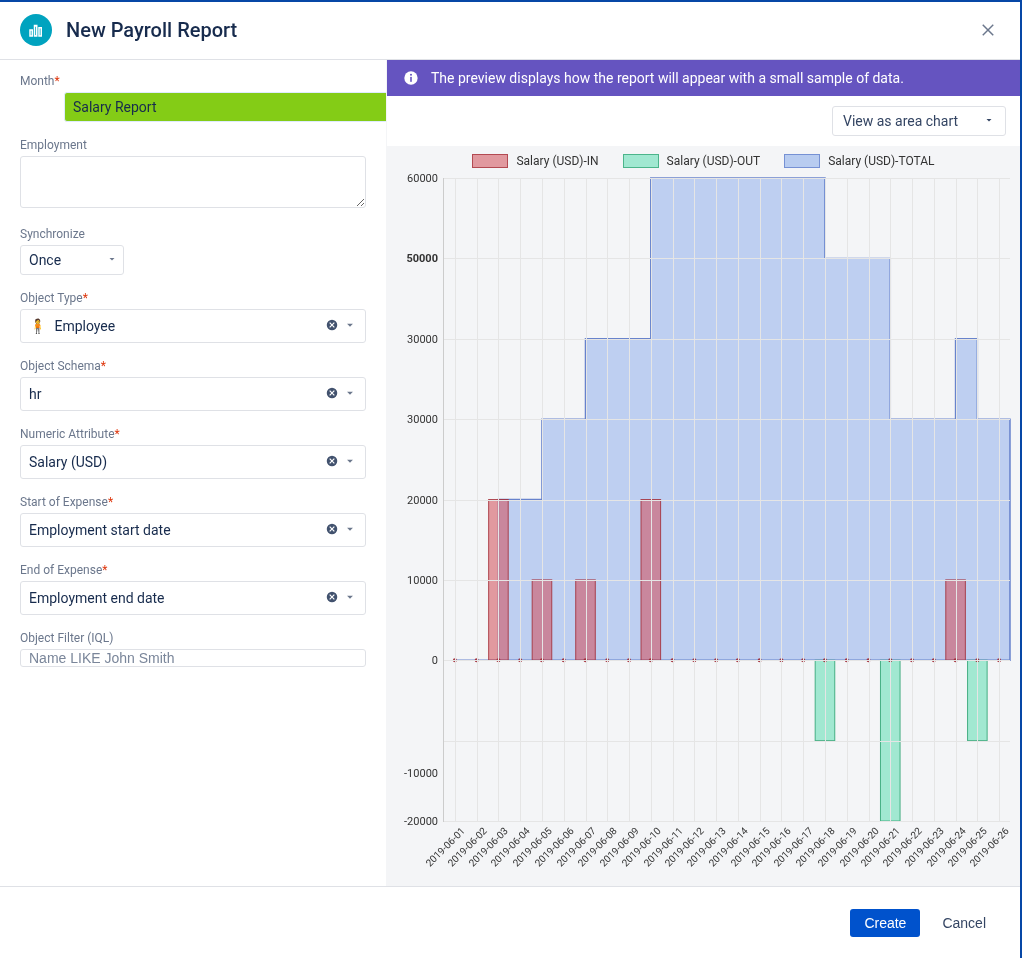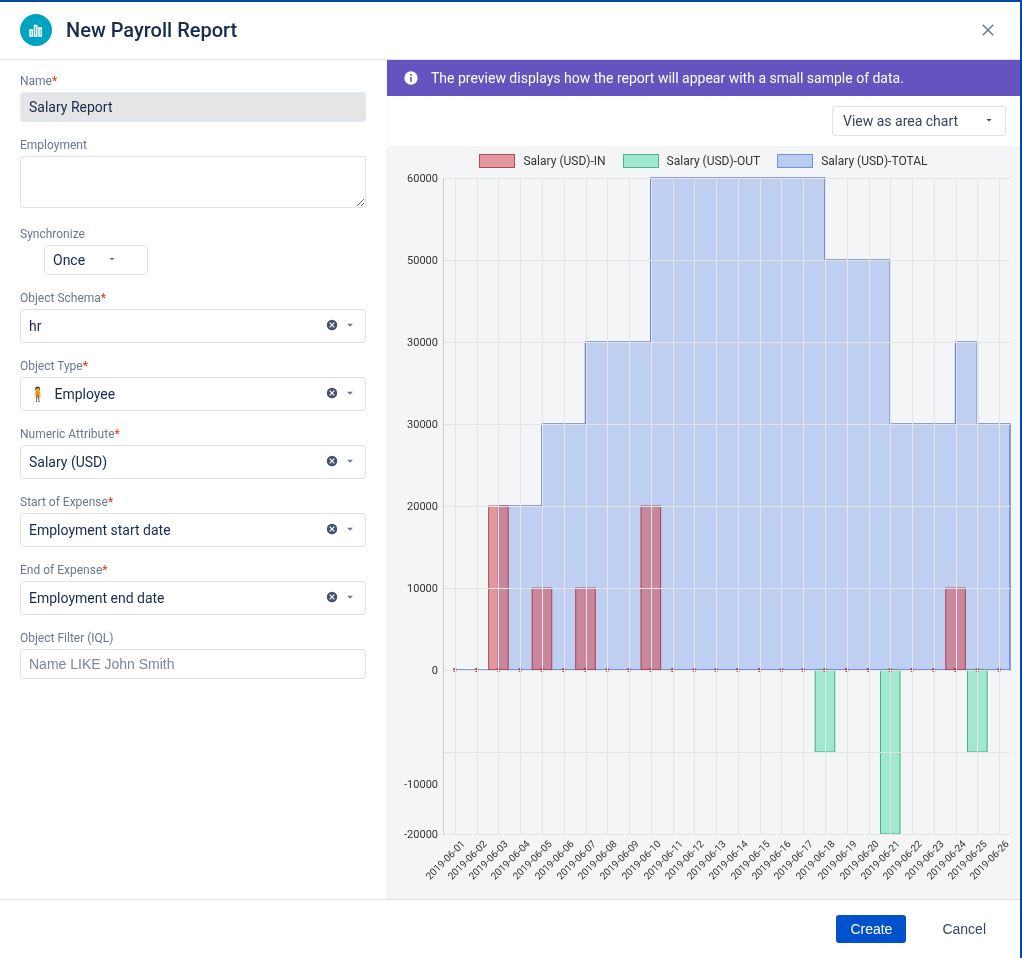--- a/index.html
+++ b/index.html
@@ -79,39 +79,39 @@
     width: 100%;
     border: 1px solid #dfe1e6;
     border-radius: 3px;
     background: #fafbfc;
     padding: 6px 8px;
     font-size: 14px;
     color: #172b4d;
     font-family: inherit;
   }
   .text-input.highlight {
-    background: #e5e5e5;
+    background: #84cc16;
     border-color: #deebff;
+    margin-left: 44px;
   }
   .textarea-input {
     height: 52px;
     resize: both;
     background: #fff;
   }
   .select-wrap {
     position: relative;
     display: inline-block;
   }
   .select-wrap.narrow { width: 104px; }
   .select-wrap.full { width: 100%; }
   .select-input {
     appearance: none;
     padding-right: 27px;
     background: #fff;
-    margin-left: 24px;
   }
   .select-caret {
     position: absolute;
     right: 6px; top: 50%;
     transform: translateY(-50%);
     pointer-events: none;
     color: #6b778c;
   }
   .combo-input {
     display: flex;
@@ -140,21 +140,21 @@
     font-size: 14px;
     font-weight: 700;
     color: #172b4d;
     margin: 10px 0 10px;
   }
   .placeholder-input {
     width: 100%;
     border: 1px solid #dfe1e6;
     border-radius: 3px;
     background: #fff;
-    padding: 6px 8px;
+    padding: 0 8px;
     font-size: 14px;
     color: #1d4ed8;
   }
   .placeholder-input::placeholder { color: #7a869a; }
 
   
   .preview-banner {
     background: #6554c0;
     color: #fff;
     display: flex;
@@ -190,21 +190,21 @@
   
   .chart-area {
     flex: 1;
     background: #f4f5f7;
     position: relative;
     padding: 6px 0 0 0;
   }
   .legend {
     display: flex;
     justify-content: center;
-    gap: 17px;
+    gap: 24px;
     font-size: 12px;
     color: #333;
     margin: 2px 0 6px;
   }
   .legend-item { display: flex; align-items: center; gap: 8px; }
   .swatch {
     width: 36px; height: 14px;
     border: 1px solid rgba(0,0,0,0.35);
   }
   .sw-in    { background: rgba(210, 77, 87, 0.55); border-color: rgba(160,40,50,0.7); }
@@ -273,22 +273,22 @@
     width: 100%; height: 100%;
     overflow: visible;
   }
 
   
   .footer {
     border-top: 1px solid #dfe1e6;
     padding: 12px 20px;
     display: flex;
     justify-content: flex-end;
-    gap: 22px;
-    height: 59px;
+    gap: 8px;
+    height: 72px;
     align-items: center;
   }
   .btn {
     border-radius: 3px;
     padding: 6px 14px;
     font-size: 14px;
     cursor: pointer;
     border: none;
   }
   .btn-primary {
@@ -321,21 +321,21 @@
           <line x1="19" y1="5" x2="5" y2="19"></line>
       </svg>
     </div>
   </div>
 
   <div class="body">
 
     <div class="form-panel">
 
       <div class="field">
-        <label class="field-label"><span>Name</span><span class="req">*</span></label>
+        <label class="field-label"><span>Month</span><span class="req">*</span></label>
         <input class="text-input highlight" value="Salary Report" style="">
       </div>
 
       <div class="field">
         <label class="field-label">Employment</label>
         <textarea class="textarea-input" style=""></textarea>
       </div>
 
       <div class="field">
         <label class="field-label">Synchronize</label>
@@ -346,38 +346,38 @@
                 <path d="M7 10l5 5 5-5z"></path>
               </svg>
           </span>
         </div>
       </div>
 
 
 
 
       <div class="field">
-        <label class="field-label"><span>Object Schema</span><span class="req">*</span></label>
-        <div class="combo-input">
-          <span class="combo-text">hr</span>
-          <span class="combo-clear"><svg width="14" height="14" viewBox="0 0 24 24" fill="currentColor">
-                <circle cx="12" cy="12" r="9"></circle>
-                <path d="M8 8l8 8M16 8l-8 8" stroke="#fff" stroke-width="2"></path>
-              </svg></span>
-          <span class="combo-caret"><svg width="14" height="14" viewBox="0 0 24 24" fill="currentColor">
-                <path d="M7 10l5 5 5-5z"></path>
-              </svg></span>
-        </div>
-      </div>
-
-      <div class="field">
         <label class="field-label"><span>Object Type</span><span class="req">*</span></label>
         <div class="combo-input">
           <span class="emoji-icon">🧍</span>
           <span class="combo-text">Employee</span>
+          <span class="combo-clear"><svg width="14" height="14" viewBox="0 0 24 24" fill="currentColor">
+                <circle cx="12" cy="12" r="9"></circle>
+                <path d="M8 8l8 8M16 8l-8 8" stroke="#fff" stroke-width="2"></path>
+              </svg></span>
+          <span class="combo-caret"><svg width="14" height="14" viewBox="0 0 24 24" fill="currentColor">
+                <path d="M7 10l5 5 5-5z"></path>
+              </svg></span>
+        </div>
+      </div>
+
+      <div class="field">
+        <label class="field-label"><span>Object Schema</span><span class="req">*</span></label>
+        <div class="combo-input">
+          <span class="combo-text">hr</span>
           <span class="combo-clear"><svg width="14" height="14" viewBox="0 0 24 24" fill="currentColor">
                 <circle cx="12" cy="12" r="9"></circle>
                 <path d="M8 8l8 8M16 8l-8 8" stroke="#fff" stroke-width="2"></path>
               </svg></span>
           <span class="combo-caret"><svg width="14" height="14" viewBox="0 0 24 24" fill="currentColor">
                 <path d="M7 10l5 5 5-5z"></path>
               </svg></span>
         </div>
       </div>
 
@@ -512,21 +512,21 @@
             <div class="ytick" style="top: 75%;">0</div>
             <div class="hgrid" style="top: 62.5%;"></div>
             <div class="ytick" style="top: 62.5%;">10000</div>
             <div class="hgrid" style="top: 50%;"></div>
             <div class="ytick" style="top: 50%;">20000</div>
             <div class="hgrid" style="top: 37.5%;"></div>
             <div class="ytick" style="top: 37.5%;">30000</div>
             <div class="hgrid" style="top: 25%;"></div>
             <div class="ytick" style="top: 25%;">30000</div>
             <div class="hgrid" style="top: 12.5%;"></div>
-            <div class="ytick" style="top: 12.5%;">50000</div>
+            <div class="ytick" style="top: 12.5%; font-weight: bold;">50000</div>
             <div class="hgrid" style="top: 0%;"></div>
             <div class="ytick" style="top: 0%;">60000</div>
             <div class="vgrid" style="left: 1.92308%;"></div>
             <div class="xtick" style="left: 1.92308%;">2019-06-01</div>
             <div class="vgrid" style="left: 5.76923%;"></div>
             <div class="xtick" style="left: 5.76923%;">2019-06-02</div>
             <div class="vgrid" style="left: 9.61538%;"></div>
             <div class="xtick" style="left: 9.61538%;">2019-06-03</div>
             <div class="vgrid" style="left: 13.4615%;"></div>
             <div class="xtick" style="left: 13.4615%;">2019-06-04</div>

